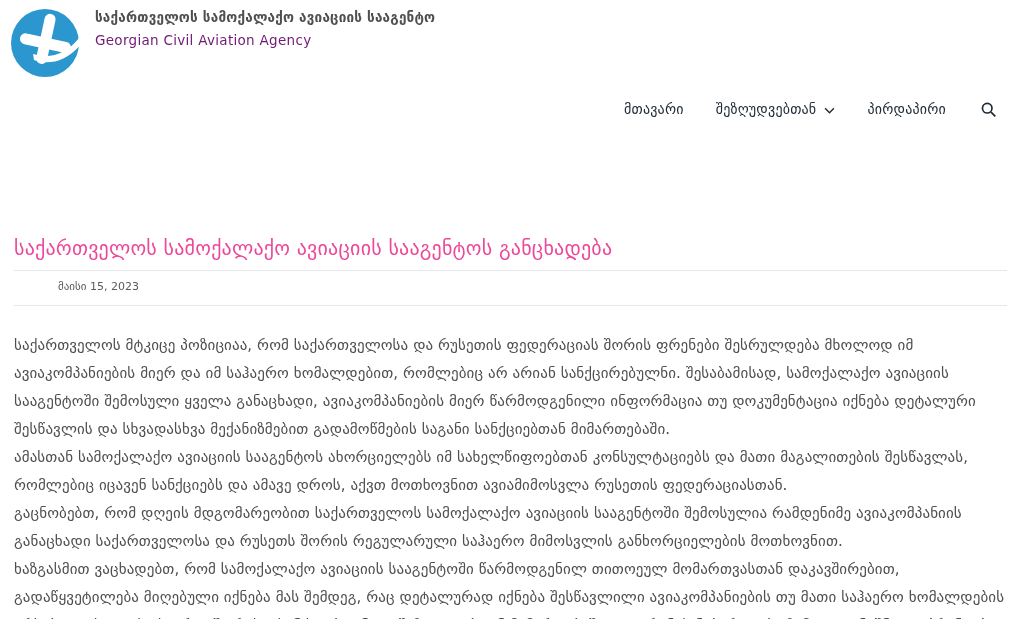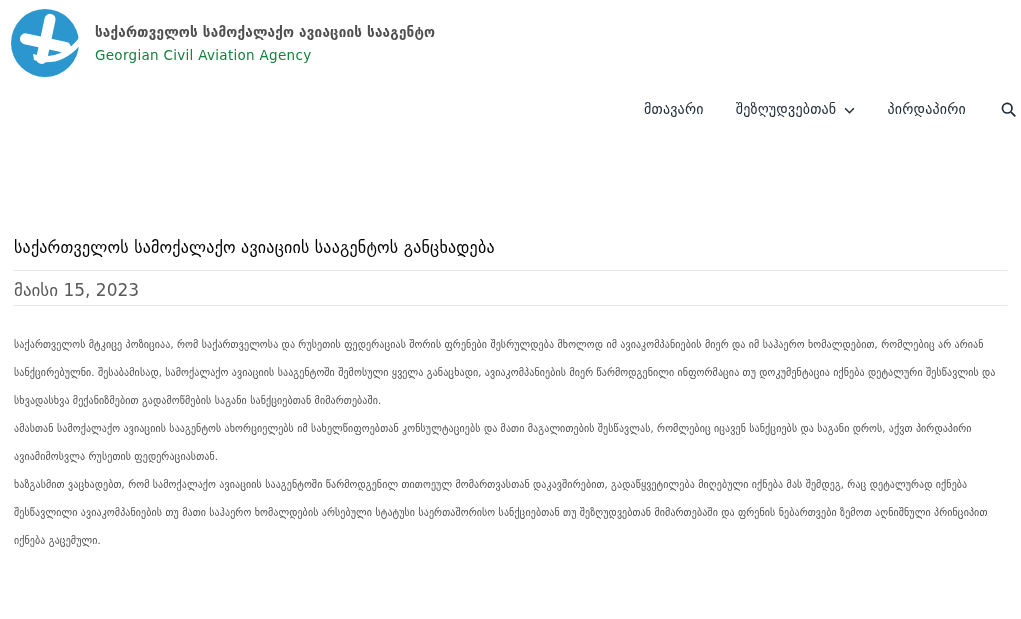--- a/index.html
+++ b/index.html
@@ -7,59 +7,59 @@
     width: 1021px; height: 619px;
     background: #ffffff;
     font-family: "DejaVu Sans", sans-serif;
     color: #4f4f4f;
     overflow: hidden;
   }
   .page { width: 1021px; height: 619px; position: relative; }
 
   
   .header { padding: 9px 14px 0 10px; }
-  .brand { display: flex; align-items: center; gap: 15px; }
+  .brand { display: flex; align-items: flex-start; gap: 15px; }
   .logo { width: 70px; height: 68px; flex: 0 0 auto; cursor: pointer; }
   .logo svg { width: 70px; height: 68px; display: block; }
   .site-title-ka {
     font-size: 13.5px; font-weight: bold; color: #4f4f4f;
     letter-spacing: 0.2px; margin-bottom: 7px;
   }
-  .site-title-en { font-size: 13.5px; color: #15803d; letter-spacing: 0.3px; }
+  .site-title-en { font-size: 13.5px; color: #701a75; letter-spacing: 0.3px; }
 
   
   .nav {
     display: flex; justify-content: flex-end; align-items: center;
-    gap: 32px; padding: 22px 4px 20px 16px; height: 20px;
+    gap: 32px; padding: 22px 24px 20px 16px; height: 20px;
   }
   .nav-item {
     display: flex; align-items: center; gap: 8px;
     font-size: 14px; color: #1d2a36; letter-spacing: 0.2px;
     cursor: pointer; white-space: nowrap;
   }
   .chevron { display: inline-flex; margin-top: 2px; }
   .search-button {
     background: none; border: none; padding: 0; margin-left: 2px;
     cursor: pointer; display: inline-flex; align-items: center;
   }
 
   
   .content { padding: 0 14px; }
   .article-title {
     margin: 96px 0 0 0;
-    font-size: 16px; font-weight: 500; color: #000000;
+    font-size: 20px; font-weight: 500; color: #ec4899;
     letter-spacing: 0.2px; line-height: 26px;
   }
   .rule { border: none; border-top: 1px solid #e7e7e7; margin: 0; }
   .rule-top { margin-top: 9px; }
   .rule-bottom { margin-top: 11px; }
-  .article-date { font-size: 17px; color: #5a5a5a; margin-top: 9px; height: 14px; }
+  .article-date { font-size: 11px; color: #5a5a5a; margin-top: 9px; height: 14px; margin-left: 44px; }
   .article-body { margin-top: 25px; }
   .article-body p {
-    margin: 0; font-size: 10px; line-height: 28px; color: #4f4f4f;
+    margin: 0; font-size: 15px; line-height: 28px; color: #4f4f4f;
     letter-spacing: 0.1px;
   }
 </style>
 </head>
 <body>
 
 <div class="page">
 
   <div class="header">
     <div class="brand">
@@ -103,18 +103,19 @@
     </button>
   </nav>
 
   <main class="content">
     <h1 class="article-title">საქართველოს სამოქალაქო ავიაციის სააგენტოს განცხადება</h1>
     <hr class="rule rule-top">
     <div class="article-date">მაისი 15, 2023</div>
     <hr class="rule rule-bottom">
     <div class="article-body">
       <p>საქართველოს მტკიცე პოზიციაა, რომ საქართველოსა და რუსეთის ფედერაციას შორის ფრენები შესრულდება მხოლოდ იმ ავიაკომპანიების მიერ და იმ საჰაერო ხომალდებით, რომლებიც არ არიან სანქცირებულნი. შესაბამისად, სამოქალაქო ავიაციის სააგენტოში შემოსული ყველა განაცხადი, ავიაკომპანიების მიერ წარმოდგენილი ინფორმაცია თუ დოკუმენტაცია იქნება დეტალური შესწავლის და სხვადასხვა მექანიზმებით გადამოწმების საგანი სანქციებთან მიმართებაში.</p>
-      <p>ამასთან სამოქალაქო ავიაციის სააგენტოს ახორციელებს იმ სახელწიფოებთან კონსულტაციებს და მათი მაგალითების შესწავლას, რომლებიც იცავენ სანქციებს და საგანი დროს, აქვთ პირდაპირი ავიამიმოსვლა რუსეთის ფედერაციასთან.</p>
+      <p>ამასთან სამოქალაქო ავიაციის სააგენტოს ახორციელებს იმ სახელწიფოებთან კონსულტაციებს და მათი მაგალითების შესწავლას, რომლებიც იცავენ სანქციებს და ამავე დროს, აქვთ მოთხოვნით ავიამიმოსვლა რუსეთის ფედერაციასთან.</p>
+      <p>გაცნობებთ, რომ დღეის მდგომარეობით საქართველოს სამოქალაქო ავიაციის სააგენტოში შემოსულია რამდენიმე ავიაკომპანიის განაცხადი საქართველოსა და რუსეთს შორის რეგულარული საჰაერო მიმოსვლის განხორციელების მოთხოვნით.</p>
       <p>ხაზგასმით ვაცხადებთ, რომ სამოქალაქო ავიაციის სააგენტოში წარმოდგენილ თითოეულ მომართვასთან დაკავშირებით, გადაწყვეტილება მიღებული იქნება მას შემდეგ, რაც დეტალურად იქნება შესწავლილი ავიაკომპანიების თუ მათი საჰაერო ხომალდების არსებული სტატუსი საერთაშორისო სანქციებთან თუ შეზღუდვებთან მიმართებაში და ფრენის ნებართვები ზემოთ აღნიშნული პრინციპით იქნება გაცემული.</p>
     </div>
   </main>
 
 </div>
 
 </body></html>

